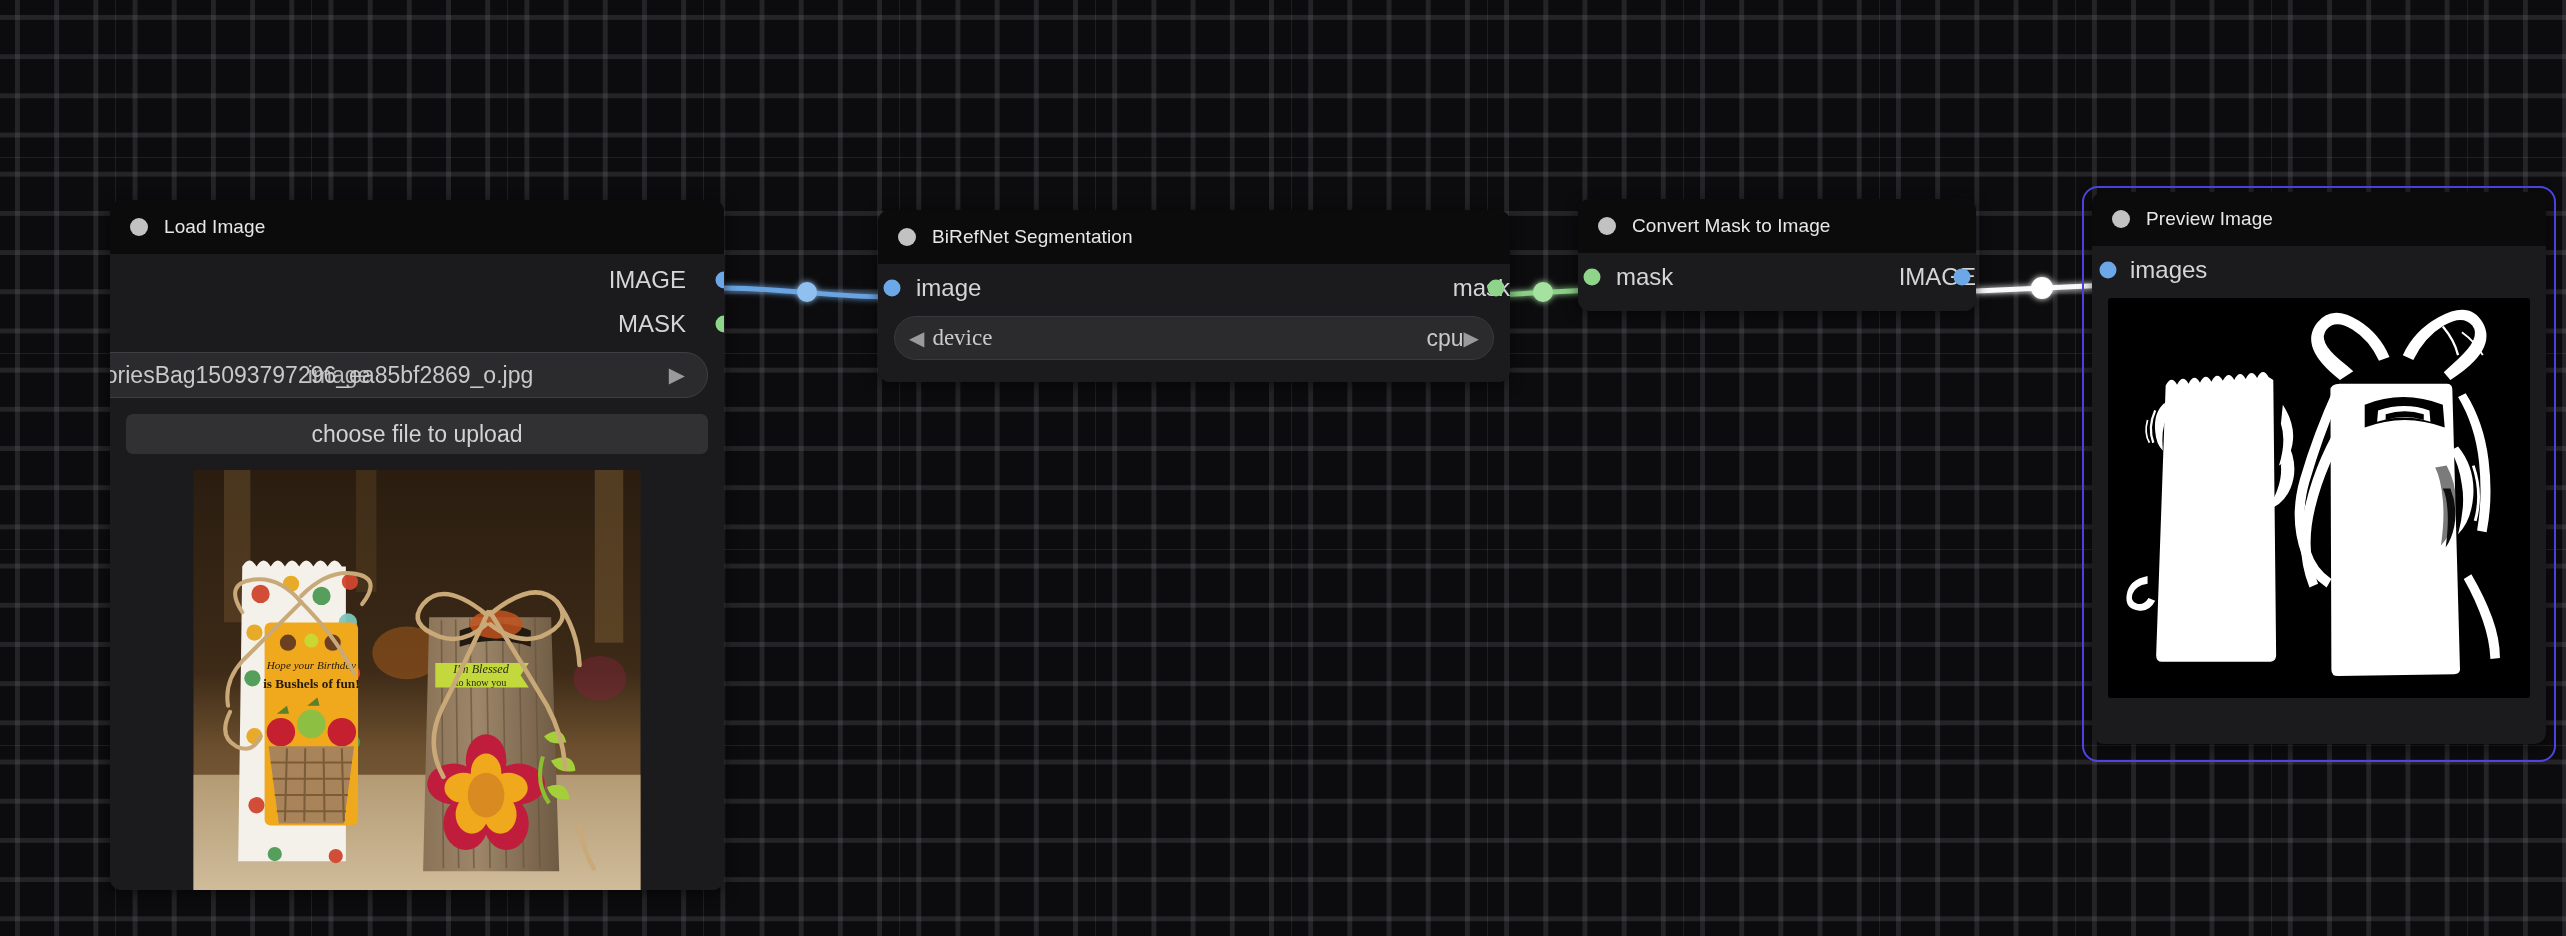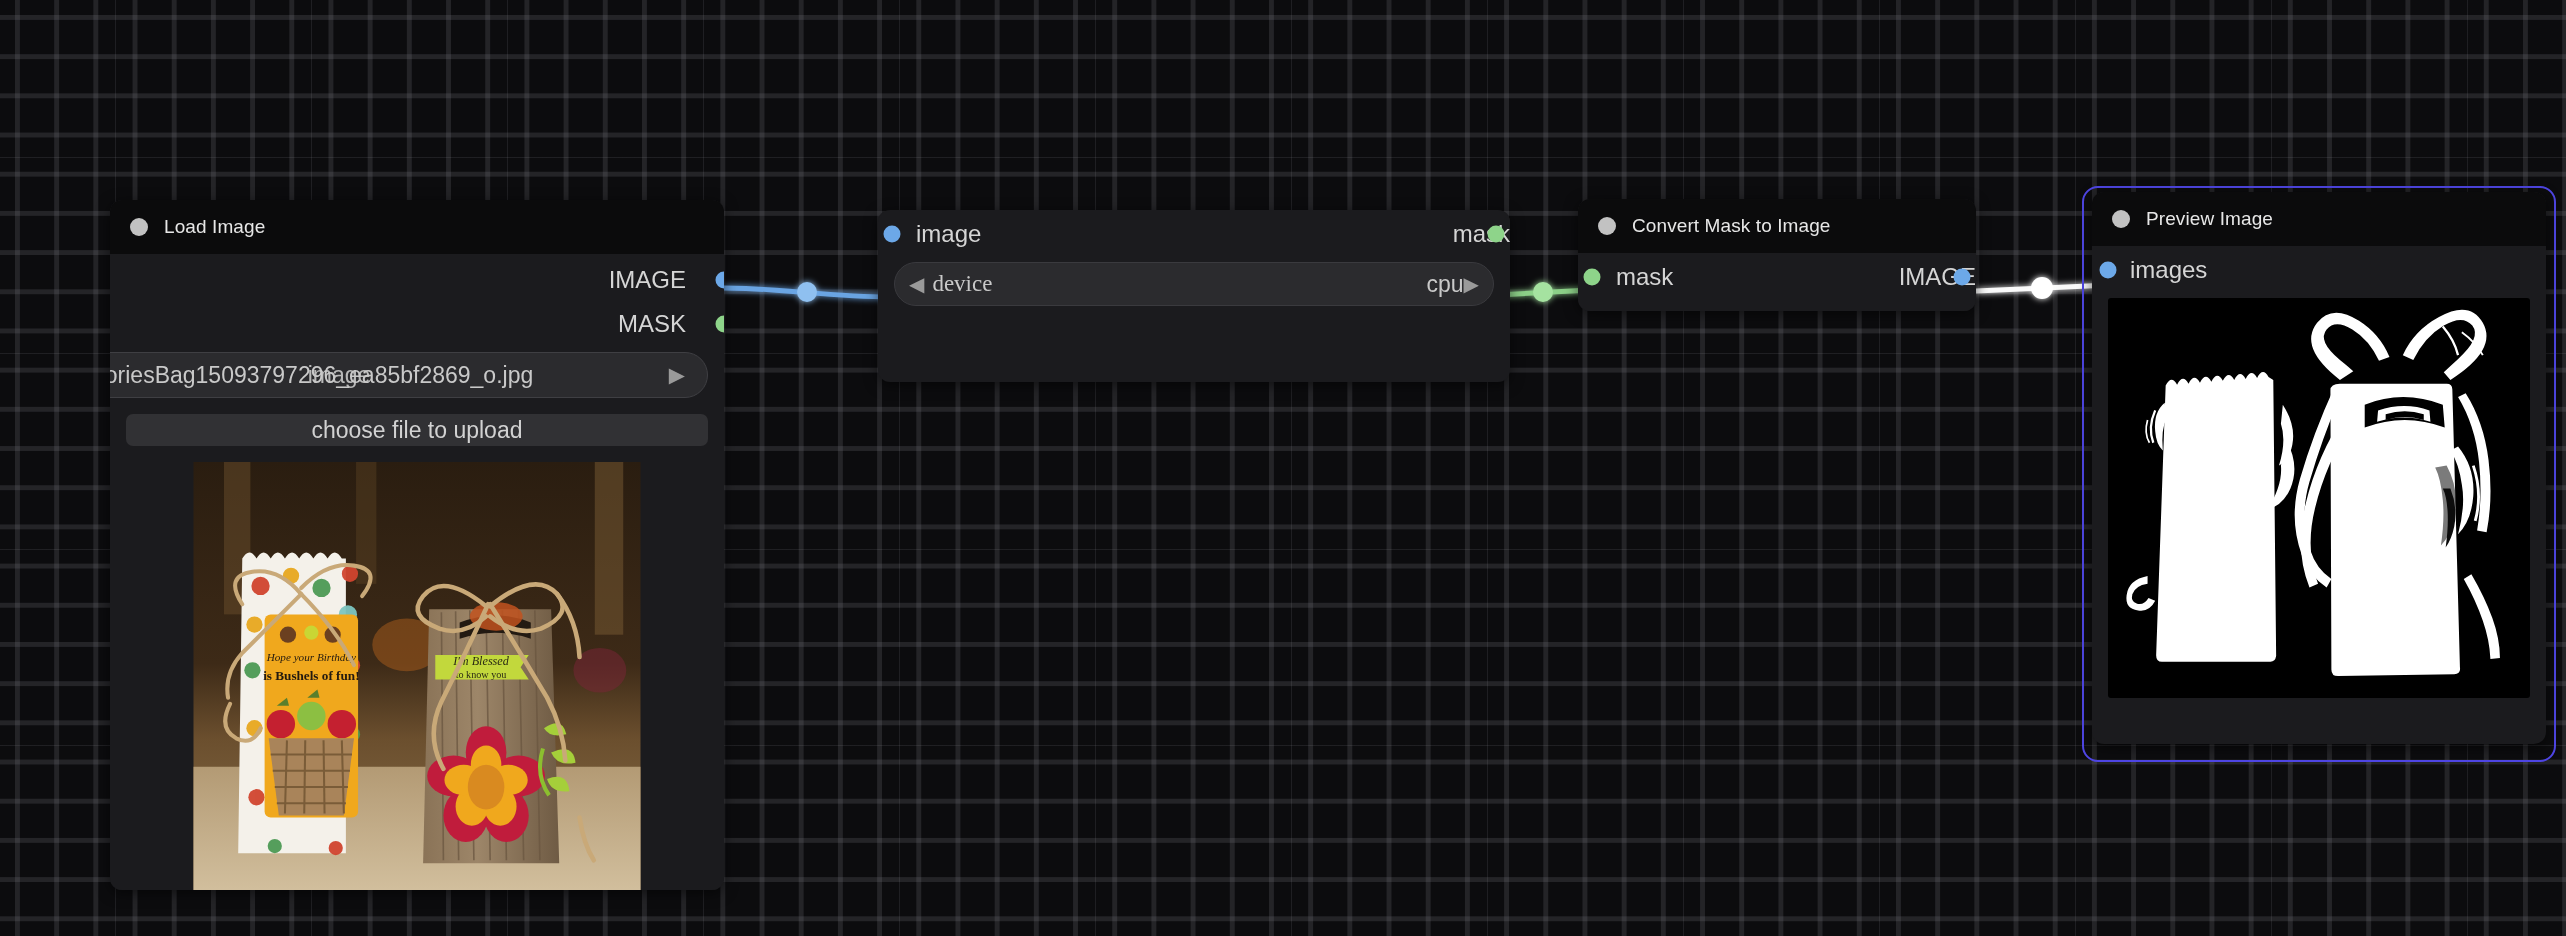--- a/index.html
+++ b/index.html
@@ -87,21 +87,21 @@
     position:relative;height:42px;margin:4px 16px;
     background:#2b2b2e;border:1px solid #3a3a3e;border-radius:22px;
     display:flex;align-items:center;justify-content:space-between;
     padding:0 14px;color:#c9c9c9;font-size:23px;
   }
   .widget .arrow{color:#9a9a9a;font-size:20px;line-height:1;}
   .widget .wname{margin-left:8px;font-family:Liberation Serif, serif;}
   .widget .wval{margin-left:auto;}
 
   .btn{
-    height:32px;margin:6px 16px 0 16px;
+    height:40px;margin:6px 16px 0 16px;
     background:#313134;border-radius:7px;
     display:flex;align-items:center;justify-content:center;
     color:#d2d2d2;font-size:23px;
   }
 
   
   .file-widget{
     position:absolute;left:-140px;right:16px;top:0;height:46px;
     background:#2b2b2e;border:1px solid #3f3f43;border-radius:24px;
     display:flex;align-items:center;
@@ -314,20 +314,24 @@
           <path d="M292 140 q30 48 56 92 q16 30 18 62"></path>
           <path d="M358 130 q20 26 22 62"></path>
           <path d="M380 350 q4 26 14 42"></path>
         </g>
       </svg>
     </div>
   </div>
 </div>
 
 <div class="node" id="node-birefnet" style="left:878px;top:210px;width:632px;height:172px;">
+  <div class="node-header">
+    <span class="collapse-dot"></span>
+    <span class="node-title">BiRefNet Segmentation</span>
+  </div>
   <div class="node-body" style="height:118px;">
     <div class="slot-row" style="margin-top:2px;">
       <span class="slot-dot blue" style="left:14px;"></span>
       <span class="slot-label in">image</span>
       <span style="margin-left:auto;" class="slot-label">mask</span>
       <span class="slot-dot green" style="left:618px;"></span>
     </div>
     <div class="widget" style="margin-top:6px;">
       <span class="arrow">◀</span>
       <span class="wname">device</span>

